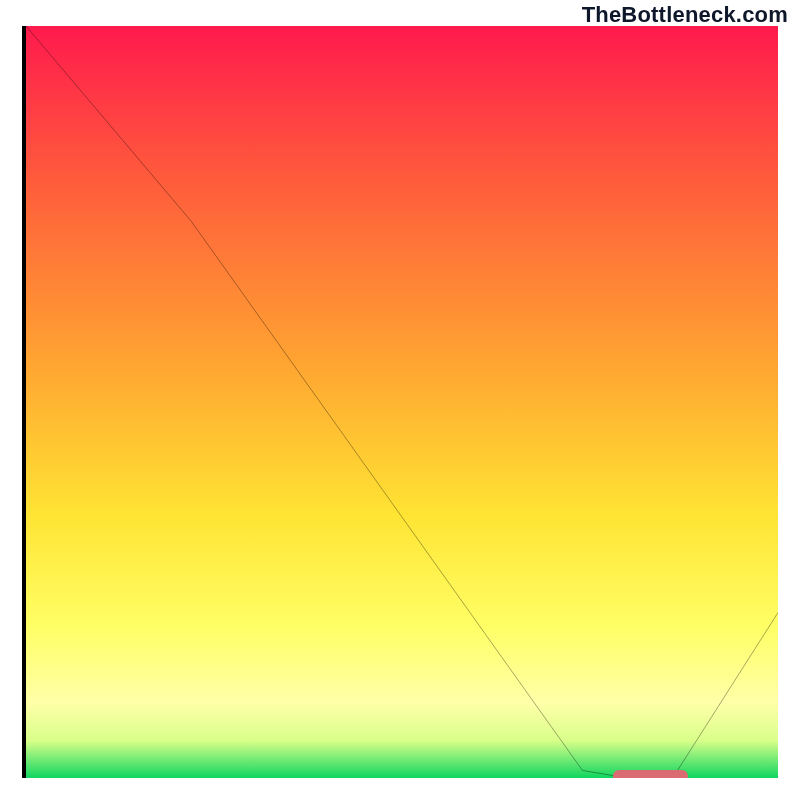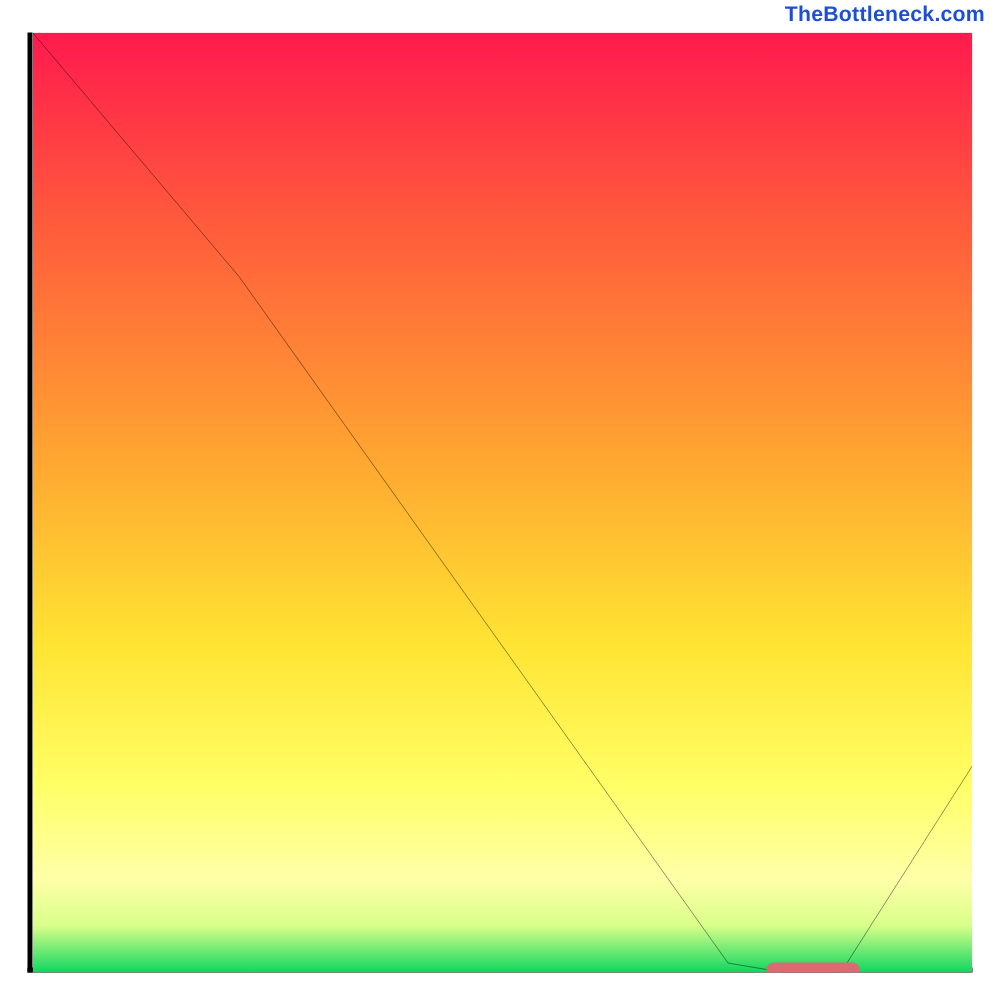--- a/index.html
+++ b/index.html
@@ -13,23 +13,23 @@
   }
   .container {
     position: relative;
     width: 800px;
     height: 800px;
   }
   .attribution {
     position: absolute;
     top: 2px;
     right: 12px;
-    font-size: 17px;
+    font-size: 22px;
     font-weight: bold;
-    color: #1d4ed8;
+    color: #0f172a;
     letter-spacing: 0.2px;
   }
   .axis-left {
     position: absolute;
     left: 22px;
     top: 26px;
     width: 4px;
     height: 752px;
     background: #000;
   }

